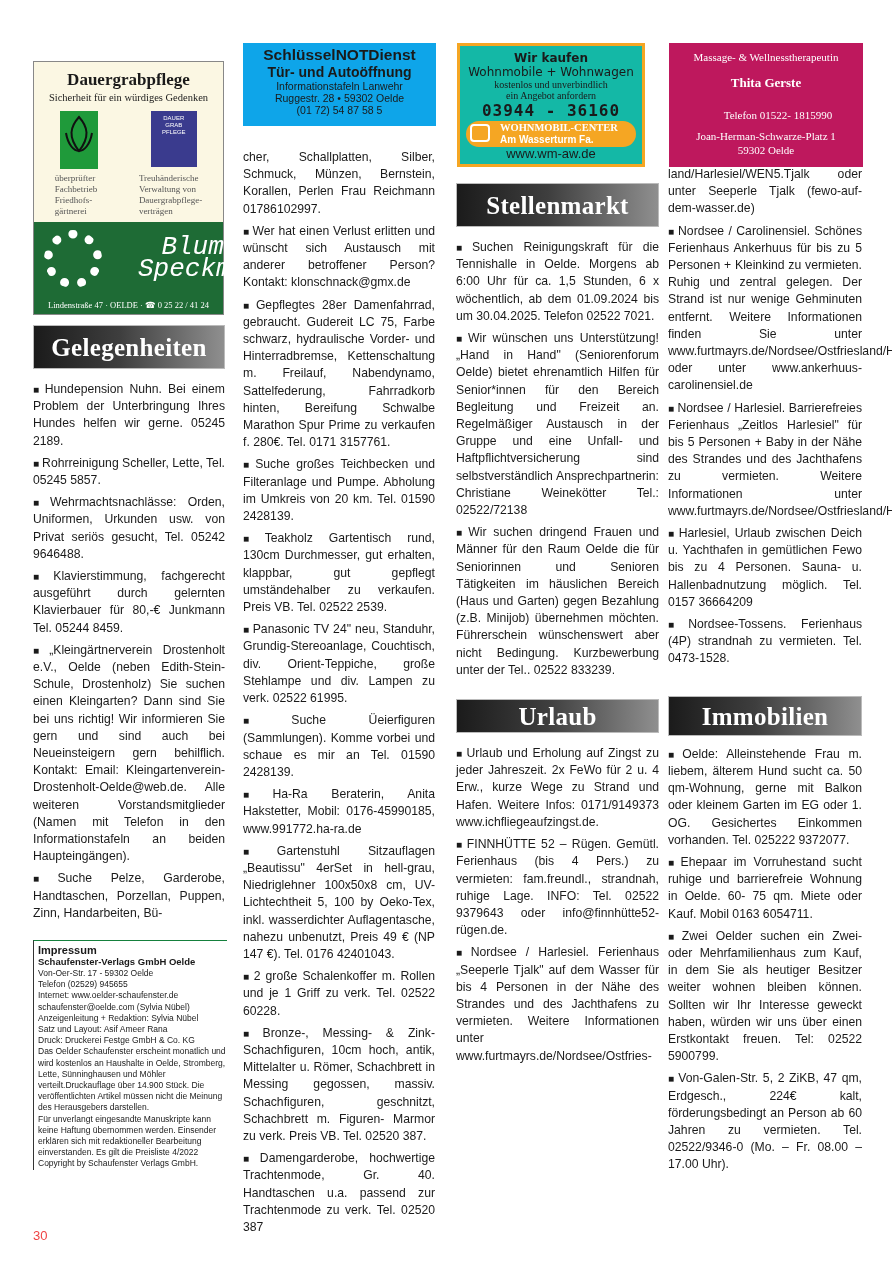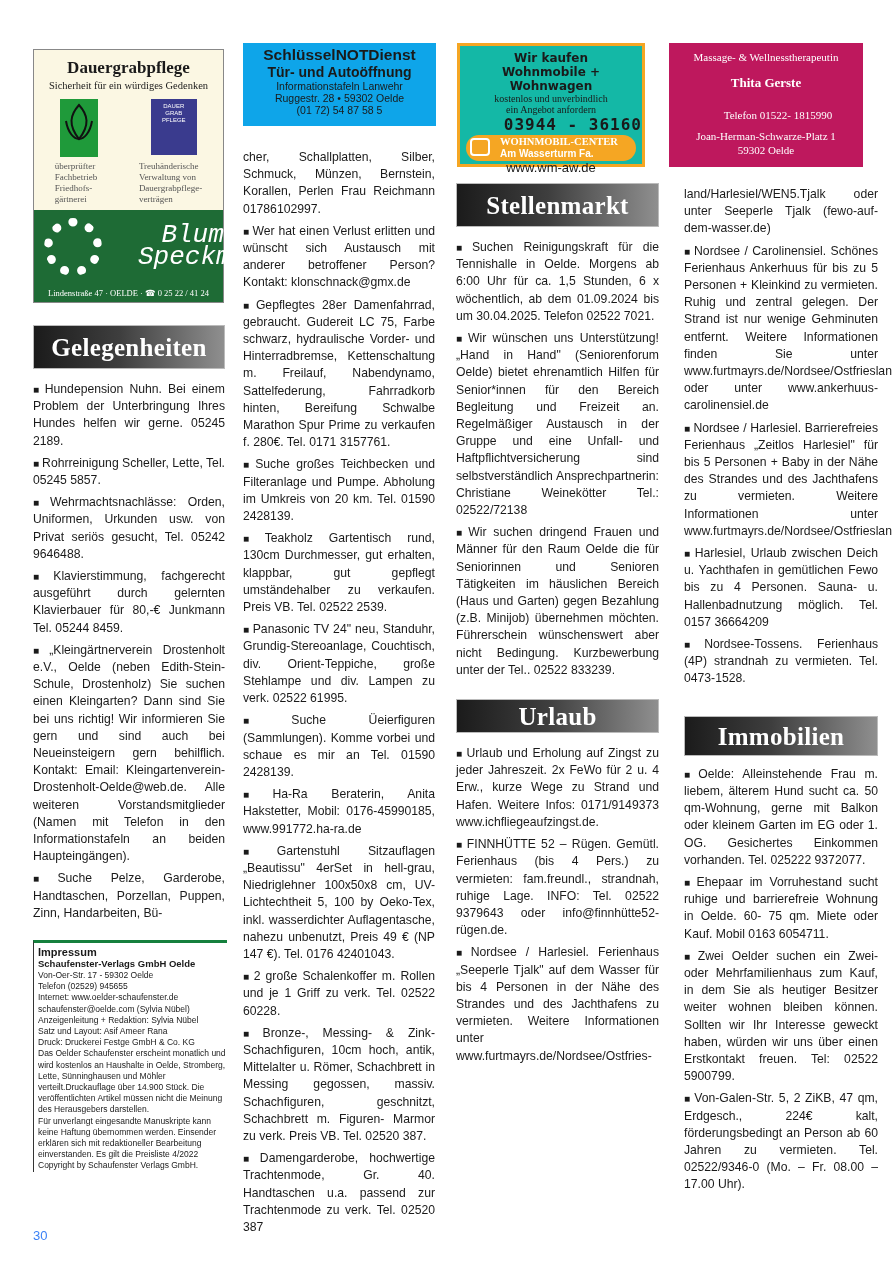--- a/index.html
+++ b/index.html
@@ -1,66 +1,66 @@
 <!DOCTYPE html>
 <html><head>
 <meta charset="utf-8">
 <style>
   html, body { margin:0; padding:0; background:#fff; }
   body { width:892px; height:1262px; position:relative; overflow:hidden;
          font-family:"Liberation Sans", sans-serif; color:#1a1a1a; }
   .col { position:absolute; width:192px; }
   .c1 { left:33px; } .c2 { left:243px; } .c3 { left:456px; width:203px; } .c4 { left:668px; width:194px; }
   .ad { box-sizing:border-box; text-align:center; }
-  .ad-grab { position:absolute; left:33px; top:49px; width:191px; height:254px; border:1px solid #888; background:#fbf7e3; }
+  .ad-grab { position:absolute; left:33px; top:61px; width:191px; height:254px; border:1px solid #888; background:#fbf7e3; }
   .ad-grab .t1 { font-family:"Liberation Serif", serif; font-weight:bold; font-size:17px; margin-top:8px; }
   .ad-grab .t2 { font-family:"Liberation Serif", serif; font-size:10.5px; margin-top:2px; }
   .ad-grab .logos { display:flex; justify-content:space-around; margin-top:8px; }
   .ad-grab .logo1 { width:38px; height:58px; background:#1f9a3a; position:relative; }
   .ad-grab .logo2 { width:46px; height:56px; background:#3a3b8e; color:#fff; font-size:6px; line-height:7px; padding-top:4px; box-sizing:border-box; }
   .ad-grab .descs { display:flex; justify-content:space-around; font-family:"Liberation Serif", serif; font-size:9px; color:#555; text-align:left; line-height:11px; margin-top:4px; }
   .ad-grab .green { position:absolute; left:0; right:0; bottom:0; height:92px; background:#1e6b35; color:#fff; }
   .ad-grab .wreath { position:absolute; left:10px; top:8px; width:58px; height:58px; border-radius:50%; border:9px dotted #fff; box-sizing:border-box; }
   .ad-grab .shop { position:absolute; left:92px; top:14px; font-family:Liberation Mono, monospace; font-style:italic; font-size:26px; line-height:22px;margin-left:12px; }
   .ad-grab .addr { position:absolute; left:0; right:0; bottom:4px; font-family:"Liberation Serif", serif; font-size:8.5px; }
 
   .ad-key { position:absolute; left:243px; top:43px; width:193px; height:83px; background:#0ea5e9; }
   .ad-key .k1 { font-weight:bold; font-size:15.5px; margin-top:3px; }
   .ad-key .k2 { font-weight:bold; font-size:14px; }
   .ad-key .k3 { font-size:10.5px; line-height:12px; }
 
   .ad-wm { position:absolute; left:457px; top:43px; width:188px; height:124px; border:3px solid #f5a623; background:#14b8a6; }
   .ad-wm .w1 { font-weight:bold; font-size:12px; margin-top:5px; font-family:"DejaVu Sans", sans-serif; }
-  .ad-wm .w2 { font-weight:bold; font-size:12px; font-family:"DejaVu Sans", sans-serif; }
+  .ad-wm .w2 { font-weight:normal; font-size:12px; font-family:"DejaVu Sans", sans-serif; }
   .ad-wm .w3 { font-family:"Liberation Serif", serif; font-size:10px; line-height:11px; }
-  .ad-wm .w4 { font-weight:bold; font-size:16px; font-family:"DejaVu Sans Mono", monospace; letter-spacing:1px;text-align:right; }
+  .ad-wm .w4 { font-weight:bold; font-size:16px; font-family:"DejaVu Sans Mono", monospace; letter-spacing:1px; }
   .ad-wm .bar { margin:1px 6px 0 6px; height:26px; background:#f5a623; border-radius:13px; color:#fff; text-align:left; position:relative; }
   .ad-wm .truck { position:absolute; left:4px; top:3px; width:20px; height:18px; border:2px solid #fff; border-radius:4px; box-sizing:border-box; }
   .ad-wm .b1 { position:absolute; left:34px; top:1px; font-family:"Liberation Serif", serif; font-weight:bold; font-size:10.5px; }
   .ad-wm .b2 { position:absolute; left:34px; top:13px; font-weight:bold; font-size:10px; }
   .ad-wm .w5 { font-size:13px; line-height:13px; }
 
   .ad-mass { position:absolute; left:669px; top:43px; width:194px; height:124px; background:#be185d; color:#fff; font-family:"Liberation Serif", serif; }
   .ad-mass .m1 { font-size:11px; margin-top:8px; }
   .ad-mass .m2 { font-size:13px; font-weight:bold; margin-top:12px; }
   .ad-mass .m3 { font-size:11px; margin-top:18px;padding-left:24px; }
   .ad-mass .m4 { font-size:11px; margin-top:8px; line-height:14px; }
 
   .heading { height:44px; background:linear-gradient(90deg,#1b1b1b 0%,#3e3e3e 45%,#8f8f8f 100%); color:#fff;
              font-family:"Liberation Serif", serif; font-weight:bold; font-size:25px; line-height:44px; text-align:center;
              border:1px solid #bbb; box-sizing:border-box; letter-spacing:0.3px; }
   .ads { font-size:12.2px; line-height:17.2px; text-align:justify; hyphens:manual; }
   .ads p { margin:0 0 5px 0; }
   .ads p .sq { font-size:10px; margin-right:3px; }
 
-  .impressum { position:absolute; left:33px; top:940px; width:194px; border-left:1px solid #333; border-top:3px solid #15803d;
+  .impressum { position:absolute; left:33px; top:940px; width:194px; border-left:1px solid #333; border-top:1px solid #15803d;
                padding:3px 0 0 4px; box-sizing:border-box; font-size:8.5px; line-height:11.2px; }
   .impressum .ih1 { font-weight:bold; font-size:11px; line-height:12px; }
   .impressum .ih2 { font-weight:bold; font-size:9.5px; line-height:12px; }
-  .pagenum { position:absolute; left:33px; top:1228px; font-size:13px; color:#3b82f6; }
+  .pagenum { position:absolute; left:33px; top:1228px; font-size:13px; color:#ef4444; }
 </style>
 </head>
 <body>
 
 <div class="ad ad-grab">
   <div class="t1">Dauergrabpflege</div>
   <div class="t2">Sicherheit für ein würdiges Gedenken</div>
   <div class="logos">
     <div class="logo1">
       <svg width="38" height="48" viewBox="0 0 38 48">
@@ -184,21 +184,21 @@
       <p><span class="sq">■</span><span>Wir suchen dringend Frauen und Männer für den Raum Oelde die für Seniorinnen und Senioren Tätigkeiten im häuslichen Bereich (Haus und Garten) gegen Bezahlung (z.B. Minijob) übernehmen möchten. Führerschein wünschenswert aber nicht Bedingung. Kurzbewerbung unter der Tel.. 02522 833239.</span></p>
     </div>
   <div class="heading" style="margin-top:20px;height:34px;line-height:34px;">Urlaub</div>
   <div class="ads" style="margin-top:12px;">
       <p><span class="sq">■</span><span>Urlaub und Erholung auf Zingst zu jeder Jahreszeit. 2x FeWo für 2 u. 4 Erw., kurze Wege zu Strand und Hafen. Weitere Infos: 0171/9149373 www.ichfliegeaufzingst.de.</span></p>
       <p><span class="sq">■</span><span>FINNHÜTTE 52 – Rügen. Gemütl. Ferienhaus (bis 4 Pers.) zu vermieten: fam.freundl., strandnah, ruhige Lage. INFO: Tel. 02522 9379643 oder info@finnhütte52-rügen.de.</span></p>
       <p><span class="sq">■</span><span>Nordsee / Harlesiel. Ferienhaus „Seeperle Tjalk" auf dem Wasser für bis 4 Personen in der Nähe des Strandes und des Jachthafens zu vermieten. Weitere Informationen unter www.furtmayrs.de/Nordsee/Ostfries-</span></p>
     </div>
 </div>
 
-<div class="col c4" style="top:186px;margin-left:16px;">
+<div class="col c4" style="top:166px;">
   <div class="ads">
       <p><span>land/Harlesiel/WEN5.Tjalk oder unter Seeperle Tjalk (fewo-auf-dem-wasser.de)</span></p>
       <p><span class="sq">■</span><span>Nordsee / Carolinensiel. Schönes Ferienhaus Ankerhuus für bis zu 5 Personen + Kleinkind zu vermieten. Ruhig und zentral gelegen. Der Strand ist nur wenige Gehminuten entfernt. Weitere Informationen finden Sie unter www.furtmayrs.de/Nordsee/Ostfriesland/Harlesiel/WEN121 oder unter www.ankerhuus-carolinensiel.de</span></p>
       <p><span class="sq">■</span><span>Nordsee / Harlesiel. Barrierefreies Ferienhaus „Zeitlos Harlesiel" für bis 5 Personen + Baby in der Nähe des Strandes und des Jachthafens zu vermieten. Weitere Informationen unter www.furtmayrs.de/Nordsee/Ostfriesland/Harlesiel/WEN121</span></p>
       <p><span class="sq">■</span><span>Harlesiel, Urlaub zwischen Deich u. Yachthafen in gemütlichen Fewo bis zu 4 Personen. Sauna- u. Hallenbadnutzung möglich. Tel. 0157 36664209</span></p>
       <p><span class="sq">■</span><span>Nordsee-Tossens. Ferienhaus (4P) strandnah zu vermieten. Tel. 0473-1528.</span></p>
     </div>
   <div class="heading" style="margin-top:28px;height:40px;line-height:40px;">Immobilien</div>
   <div class="ads" style="margin-top:10px;">
       <p><span class="sq">■</span><span>Oelde: Alleinstehende Frau m. liebem, älterem Hund sucht ca. 50 qm-Wohnung, gerne mit Balkon oder kleinem Garten im EG oder 1. OG. Gesichertes Einkommen vorhanden. Tel. 025222 9372077.</span></p>

